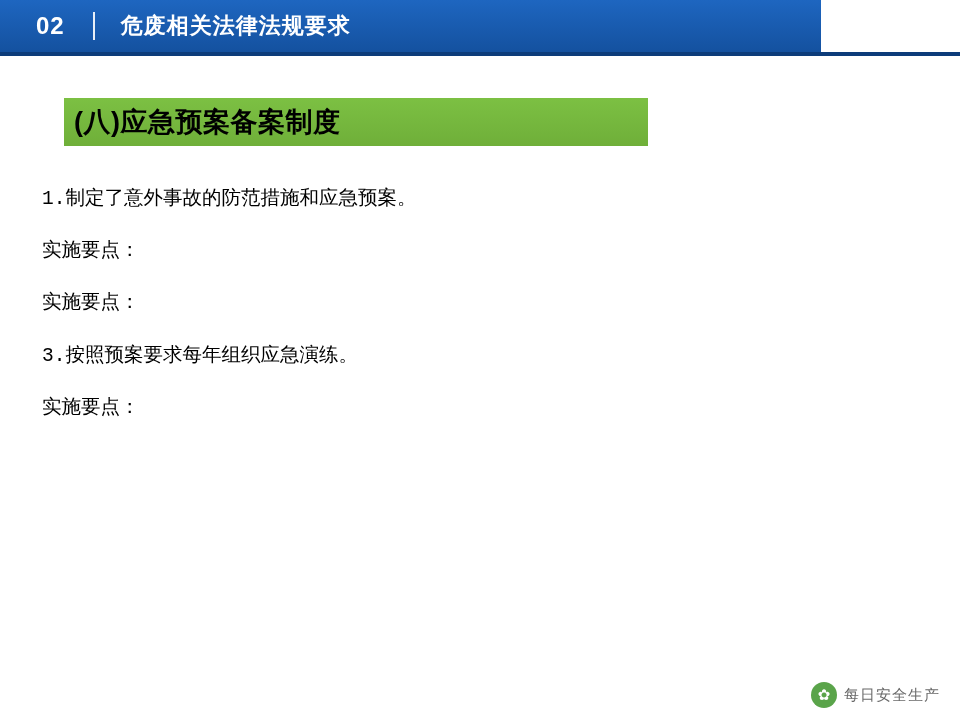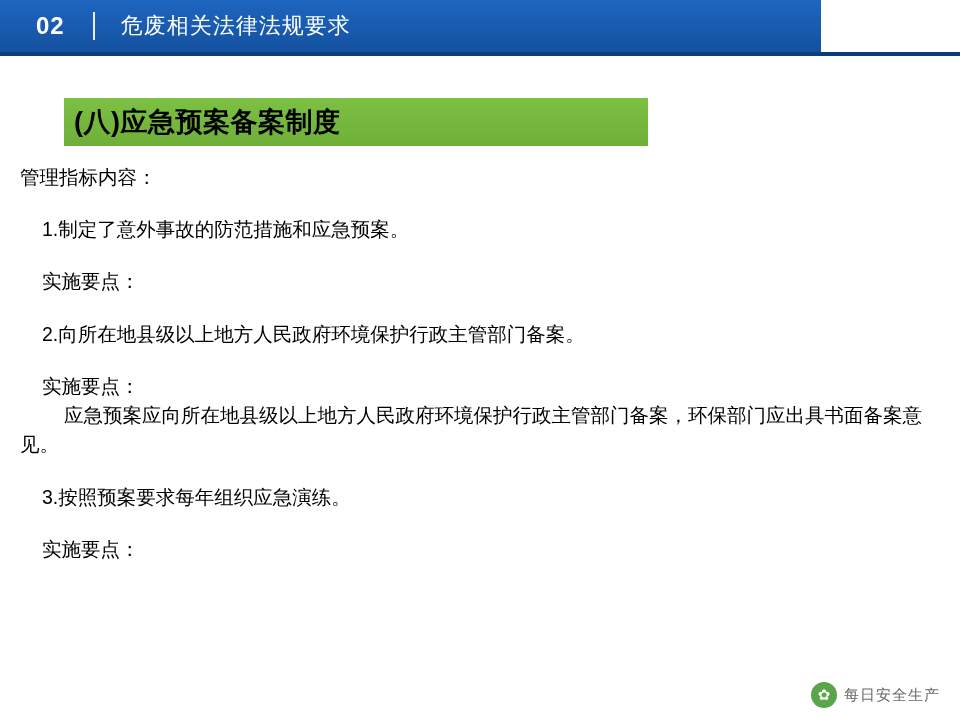--- a/index.html
+++ b/index.html
@@ -40,21 +40,21 @@
   .header-divider {
     width: 2px;
     height: 28px;
     background: #ffffff;
     margin: 0 26px 0 28px;
     opacity: 0.9;
   }
   .header-title {
     color: #ffffff;
     font-size: 22px;
-    font-weight: normal;
+    font-weight: bold;
     letter-spacing: 1px;
     line-height: 1;
   }
   .header-underline {
     position: absolute;
     top: 52px;
     left: 0;
     width: 960px;
     height: 4px;
     background: #0d3c7a;
@@ -98,20 +98,21 @@
     font-size: 19.5px;
     line-height: 1.55;
     color: #000000;
   }
 
   .para {
     margin: 0 0 0 0;
   }
   .para.gap {
     margin-top: 22px;
+    font-family: Liberation Mono, monospace;
   }
   .indent {
     text-indent: 44px;
   }
   .indent-sm {
     text-indent: 22px;
   }
   .red {
     color: #d8201f;
     font-weight: bold;
@@ -163,28 +164,25 @@
 <div class="header-underline"></div>
 
 <div class="slide">
 
   <div class="section-banner">
     <div class="section-banner-text">(八)应急预案备案制度</div>
   </div>
 
   <div class="content">
 
-    <p class="para">管理指标内容：</p>
 
     <p class="para gap indent-sm">1.制定了意外事故的防范措施和应急预案。</p>
     <p class="para gap indent-sm">实施要点：</p>
 
-    <p class="para gap indent-sm">2.向所在地县级以上地方人民政府环境保护行政主管部门备案。</p>
     <p class="para gap indent-sm">实施要点：</p>
-    <p class="para indent tight">应急预案应向所在地县级以上地方人民政府环境保护行政主管部门备案，环保部门应出具书面备案意见。</p>
 
     <p class="para gap indent-sm">3.按照预案要求每年组织应急演练。</p>
     <p class="para gap indent-sm">实施要点：</p>
 
   </div>
 
   <div class="watermark">
     <div class="wm-logo">✿</div>
     <div class="wm-text">每日安全生产</div>
   </div>

